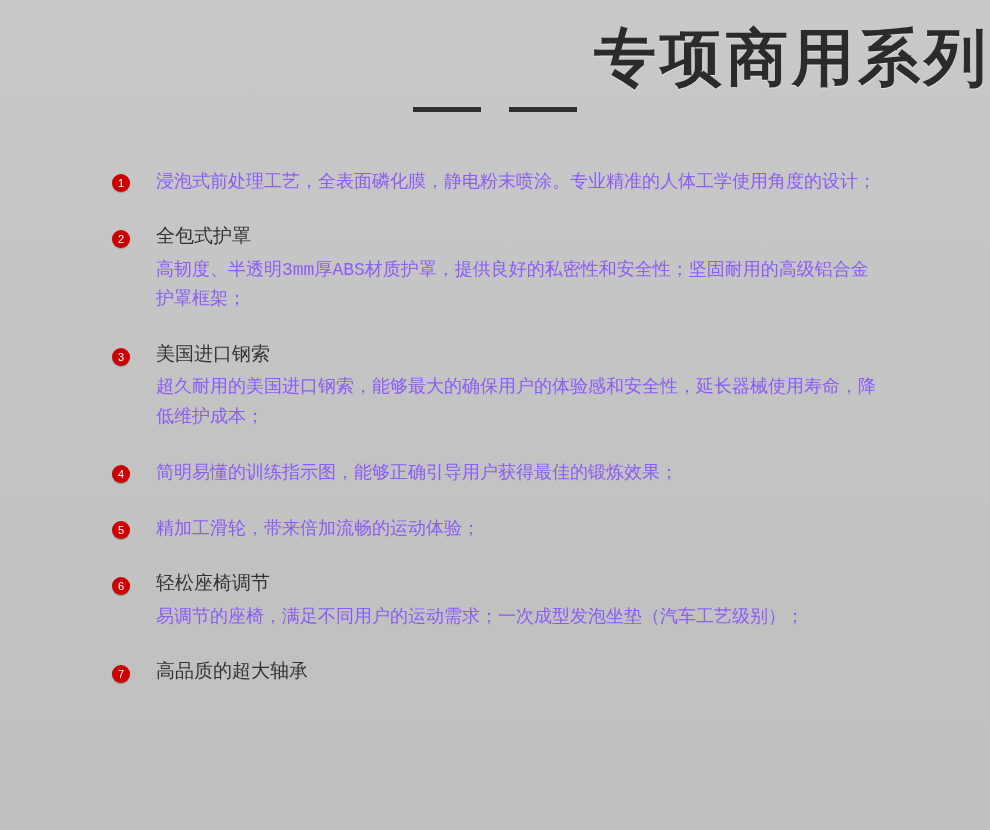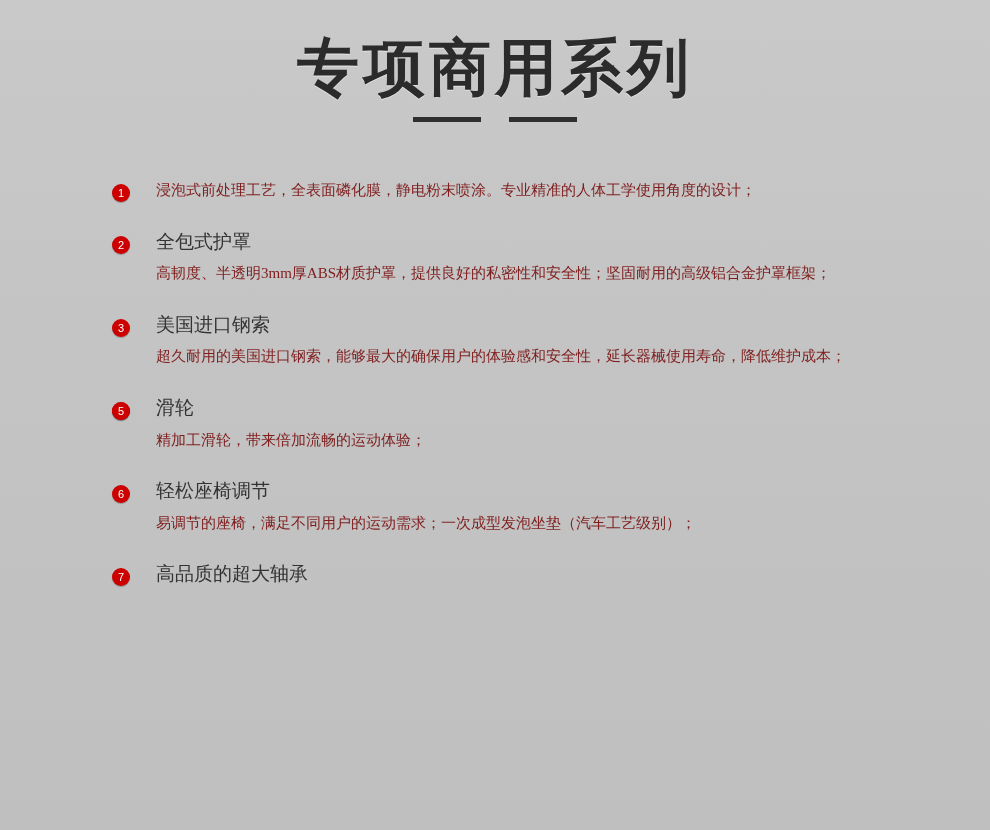--- a/index.html
+++ b/index.html
@@ -16,22 +16,22 @@
   }
   .page {
     position: relative;
     width: 990px;
     height: 830px;
     box-sizing: border-box;
   }
 
   
   .header {
-    padding-top: 32px;
-    text-align: center;
+    padding-top: 22px;
+    text-align: right;
   }
   .title-cn {
     font-family: "DejaVu Sans", "Liberation Sans", sans-serif;
     font-size: 62px;
     font-weight: bold;
     letter-spacing: 4px;
     color: #2b2b2b;
     line-height: 1.15;
     margin: 0;
     text-shadow: 0 1px 0 #e2e2e2;
@@ -86,23 +86,23 @@
     padding-left: 52px;
   }
   .feat-title {
     font-family: "DejaVu Sans", "Liberation Sans", sans-serif;
     font-size: 19px;
     color: #333;
     margin: 0 0 9px 0;
     line-height: 1.2;
   }
   .feat-desc {
-    font-family: Liberation Serif, serif;
-    font-size: 15px;
-    color: #7f1d1d;
+    font-family: Liberation Mono, monospace;
+    font-size: 18px;
+    color: #8b5cf6;
     line-height: 1.62;
     margin: 0;
     max-width: 730px;
   }
 </style>
 </head>
 <body>
 
 <div class="page">
 
@@ -135,27 +135,27 @@
       <span class="badge">3</span>
       <div class="feat-body">
         <p class="feat-title">美国进口钢索</p>
         <p class="feat-desc">超久耐用的美国进口钢索，能够最大的确保用户的体验感和安全性，延长器械使用寿命，降低维护成本；</p>
       </div>
     </div>
 
     <div class="feature">
       <span class="badge">4</span>
       <div class="feat-body">
+        <p class="feat-desc">简明易懂的训练指示图，能够正确引导用户获得最佳的锻炼效果；</p>
       </div>
     </div>
 
     <div class="feature">
       <span class="badge">5</span>
       <div class="feat-body">
-        <p class="feat-title">滑轮</p>
         <p class="feat-desc">精加工滑轮，带来倍加流畅的运动体验；</p>
       </div>
     </div>
 
     <div class="feature">
       <span class="badge">6</span>
       <div class="feat-body">
         <p class="feat-title">轻松座椅调节</p>
         <p class="feat-desc">易调节的座椅，满足不同用户的运动需求；一次成型发泡坐垫（汽车工艺级别）；</p>
       </div>

